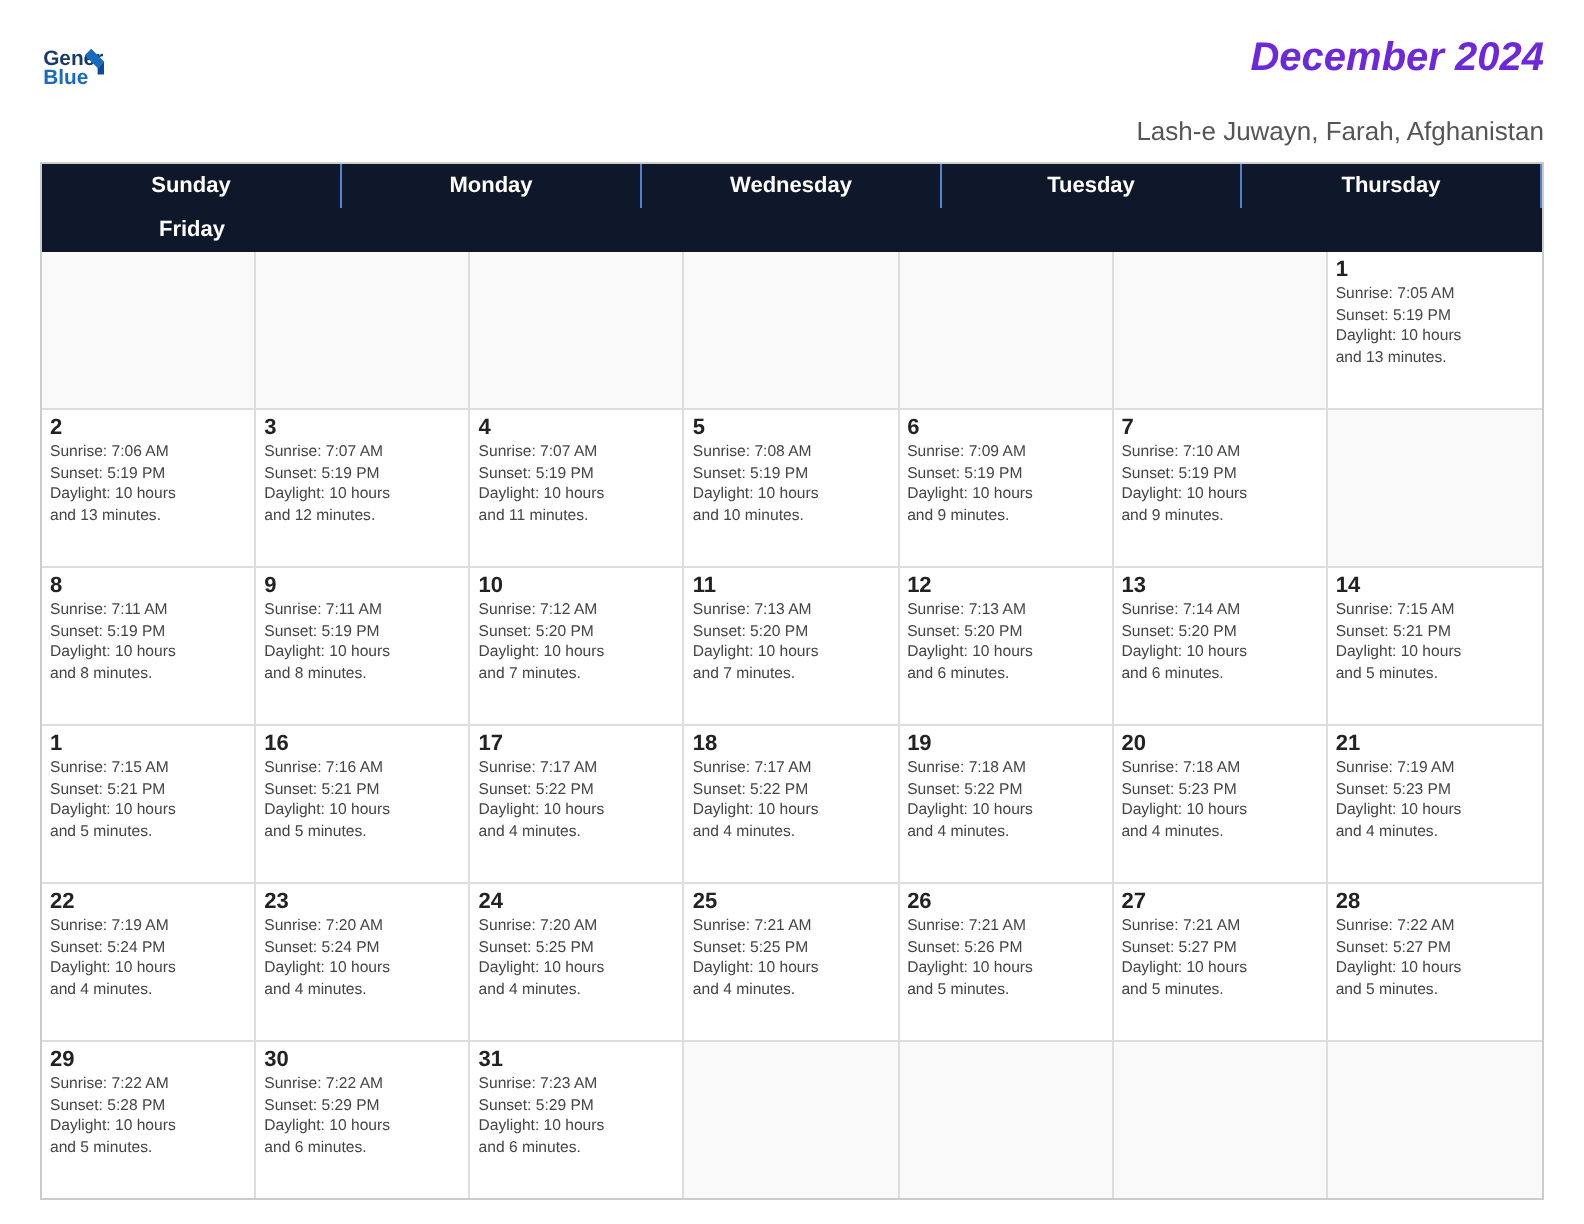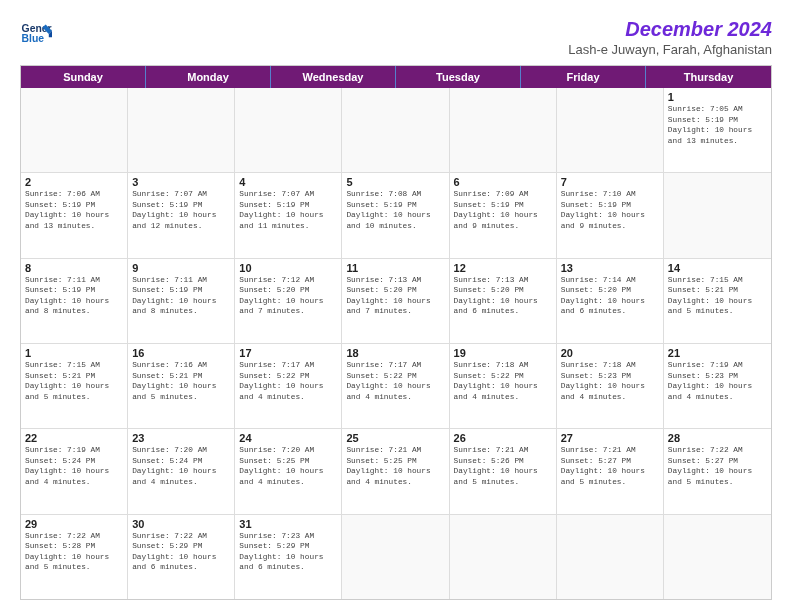--- a/index.html
+++ b/index.html
@@ -38,32 +38,32 @@
     .month-title {
       font-size: 20px;
       font-weight: bold;
       color: #6d28d9;
       line-height: 1.1;
       font-style: italic;
     }
     .location {
       font-size: 13px;
       color: #555;
-      margin-top: 2px;
+      margin-top: 18px;
     }
     .calendar {
       flex: 1;
       display: flex;
       flex-direction: column;
       border: 1px solid #ccc;
     }
     .cal-header {
       display: grid;
-      grid-template-columns: repeat(6, 1fr);
-      background: #701a75;
+      grid-template-columns: repeat(5, 1fr);
+      background: #0f172a;
     }
     .cal-header-cell {
       color: #fff;
       font-size: 11px;
       font-weight: bold;
       padding: 5px 4px;
       text-align: center;
       border-right: 1px solid #5580cc;
     }
     .cal-header-cell:last-child { border-right: none; }
@@ -93,21 +93,20 @@
       font-size: 11px;
       font-weight: bold;
       display: block;
       margin-bottom: 1px;
       color: #222;
     }
     .day-info {
       font-size: 7.8px;
       color: #444;
       line-height: 1.35;
-      font-family: Liberation Mono, monospace;
     }
   </style>
 </head>
 <body>
 
 <div class="page">
   <div class="header">
     <div class="logo">
       <svg class="logo-icon" viewBox="0 0 40 40" xmlns="http://www.w3.org/2000/svg">
         <text x="2" y="18" font-size="13" font-weight="bold" fill="#1a3a6b" font-family="Arial">General</text>
@@ -121,22 +120,22 @@
       <div class="location">Lash-e Juwayn, Farah, Afghanistan</div>
     </div>
   </div>
 
   <div class="calendar">
     <div class="cal-header">
     <div class="cal-header-cell">Sunday</div>
         <div class="cal-header-cell">Monday</div>
         <div class="cal-header-cell">Wednesday</div>
         <div class="cal-header-cell">Tuesday</div>
+        <div class="cal-header-cell">Thursday</div>
         <div class="cal-header-cell">Friday</div>
-        <div class="cal-header-cell">Thursday</div>
       </div>
     <div class="cal-body">
     <div class="cal-row">
           <div class="cal-cell empty"></div>
           <div class="cal-cell empty"></div>
           <div class="cal-cell empty"></div>
           <div class="cal-cell empty"></div>
           <div class="cal-cell empty"></div>
           <div class="cal-cell empty"></div>
           <div class="cal-cell">

